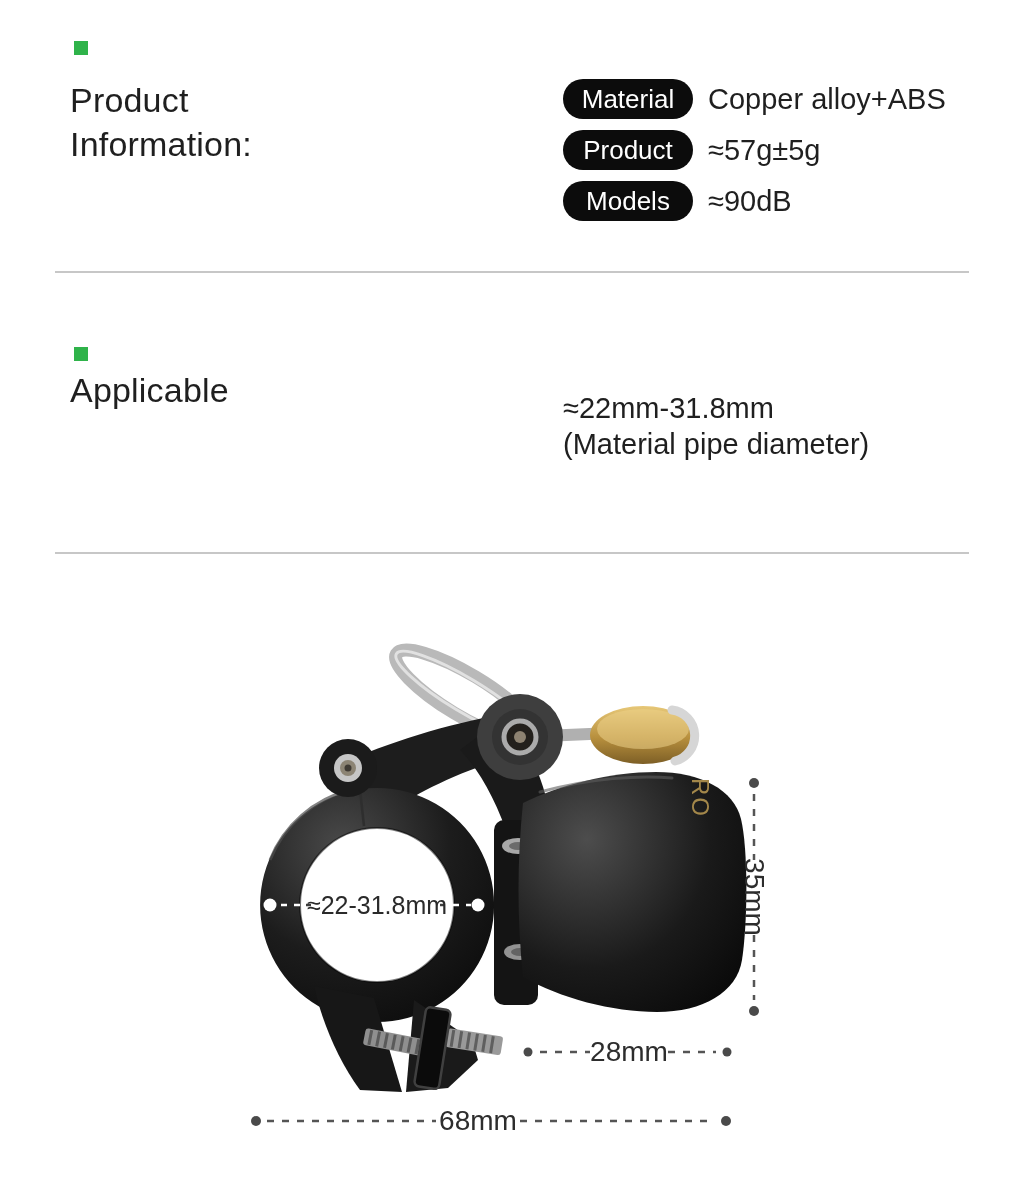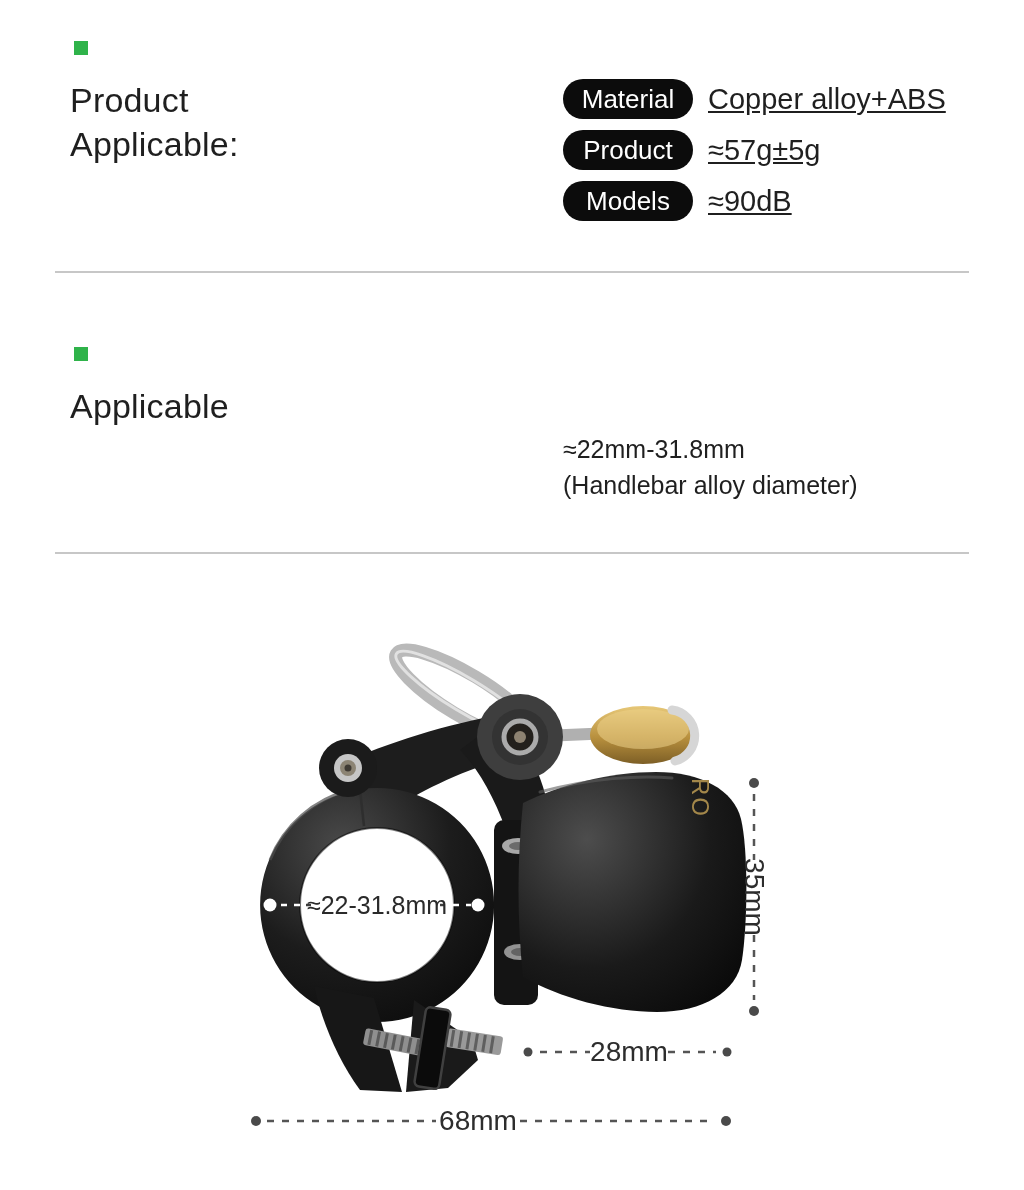--- a/index.html
+++ b/index.html
@@ -5,51 +5,51 @@
   html,body{margin:0;padding:0;background:#ffffff;}
   body{font-family:"Liberation Sans",sans-serif;}
   #canvas{position:relative;width:1024px;height:1190px;background:#ffffff;overflow:hidden;}
 
   .bullet{position:absolute;width:14px;height:14px;background:#2fb34a;}
   #bullet-product{left:74px;top:41px;}
   #bullet-models{left:74px;top:347px;}
 
   .sec-title{position:absolute;left:70px;font-size:34px;line-height:44px;color:#1f1f1f;letter-spacing:.2px;}
   #title-product{top:78px;}
-  #title-models{top:384px;}
+  #title-models{top:368px;}
   .sec-title span{display:block;}
 
   .spec-rows{position:absolute;left:563px;top:79px;}
   .spec-row{display:flex;align-items:center;height:40px;margin-bottom:11px;}
   .pill{width:130px;height:40px;border-radius:21px;background:#0c0c0c;color:#ffffff;
         font-size:26px;display:flex;align-items:center;justify-content:center;flex:0 0 auto;}
-  .spec-val{margin-left:15px;font-size:29px;color:#1f1f1f;white-space:nowrap;text-decoration:underline;}
+  .spec-val{margin-left:15px;font-size:29px;color:#1f1f1f;white-space:nowrap;}
 
   .divider{position:absolute;left:55px;width:914px;height:2px;background:#c7c7c7;}
   #divider-1{top:271px;}
   #divider-2{top:552px;}
 
-  .models-val{position:absolute;left:563px;top:390px;font-size:25px;line-height:36px;color:#1f1f1f;margin-top:41px;}
+  .models-val{position:absolute;left:563px;top:390px;font-size:29px;line-height:36px;color:#1f1f1f;}
   .models-val span{display:block;}
 
   #figure{position:absolute;left:0;top:620px;}
   #figure text{font-family:"Liberation Sans",sans-serif;}
   .dim-label{font-size:28px;fill:#2d2d2d;}
   .dim-dash{stroke:#555555;stroke-width:2.5;stroke-dasharray:7 8;fill:none;}
   .dim-dot{fill:#4a4a4a;}
 </style>
 </head>
 <body>
 
 <div id="canvas">
 
   <div id="bullet-product" class="bullet"></div>
   <div id="title-product" class="sec-title">
     <span>Product</span>
-    <span>Applicable:</span>
+    <span>Information:</span>
   </div>
 
   <div class="spec-rows">
     <div class="spec-row">
       <div class="pill">Material</div>
       <div class="spec-val">Copper alloy+ABS</div>
     </div>
     <div class="spec-row">
       <div class="pill">Product</div>
       <div class="spec-val">≈57g±5g</div>
@@ -61,21 +61,21 @@
   </div>
 
   <div id="divider-1" class="divider"></div>
 
   <div id="bullet-models" class="bullet"></div>
   <div id="title-models" class="sec-title">
     <span>Applicable</span>
   </div>
   <div class="models-val">
     <span>≈22mm-31.8mm</span>
-    <span>(Handlebar alloy diameter)</span>
+    <span>(Material pipe diameter)</span>
   </div>
 
   <div id="divider-2" class="divider"></div>
 
   <svg id="figure" width="1024" height="570" viewBox="0 0 1024 570">
     <defs>
       <radialGradient id="gRing" cx="35%" cy="25%" r="85%">
         <stop offset="0%" stop-color="#4a4a4a"></stop>
         <stop offset="55%" stop-color="#1c1c1c"></stop>
         <stop offset="100%" stop-color="#0c0c0c"></stop>

